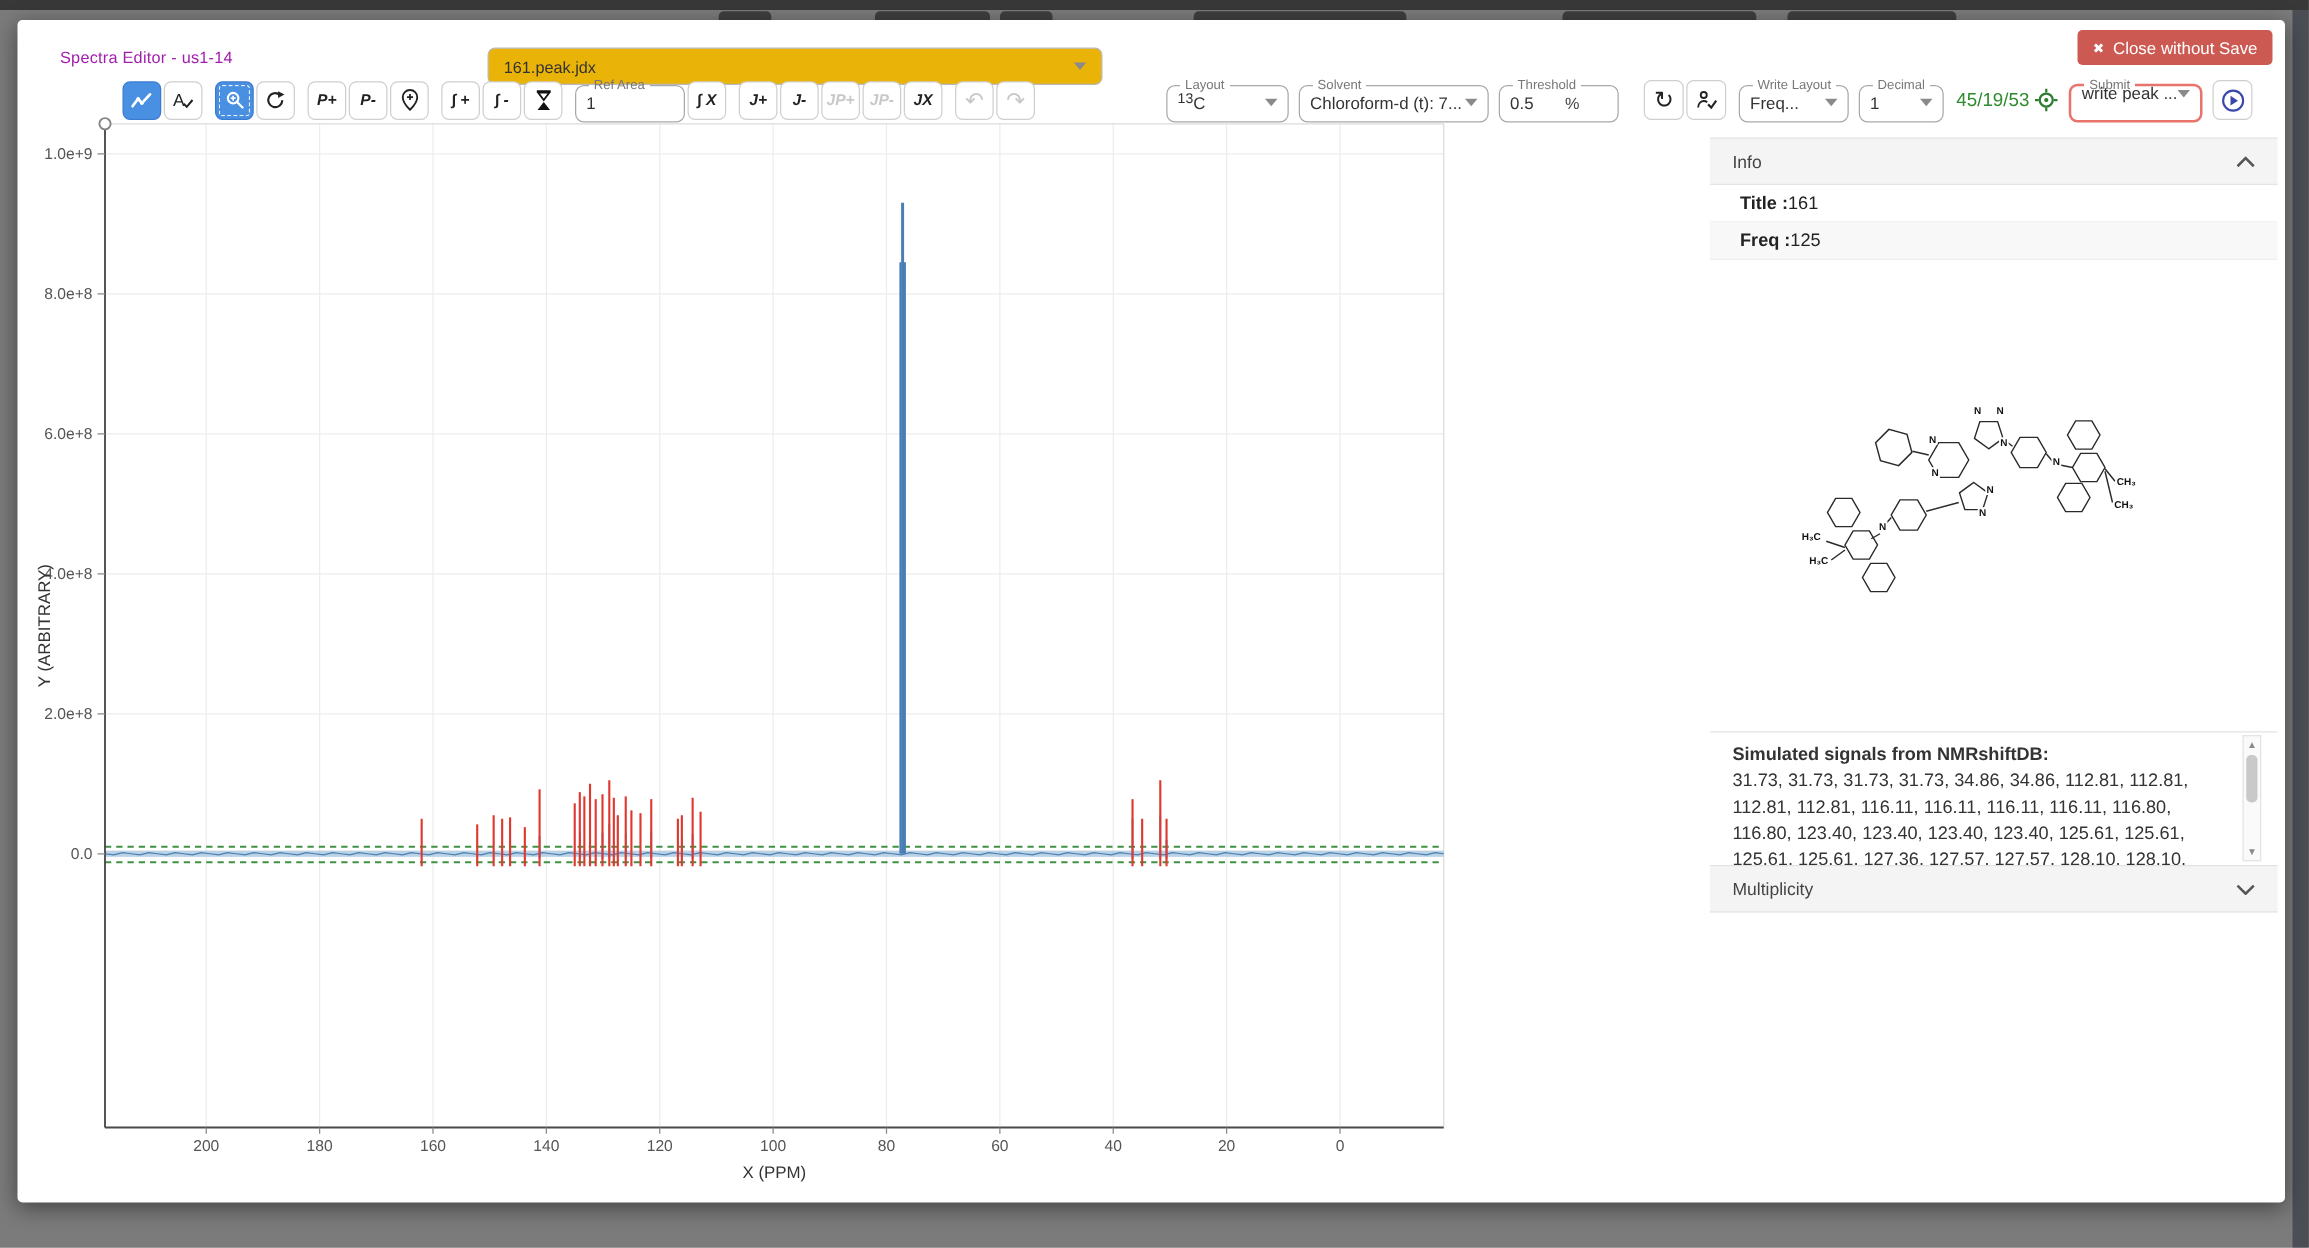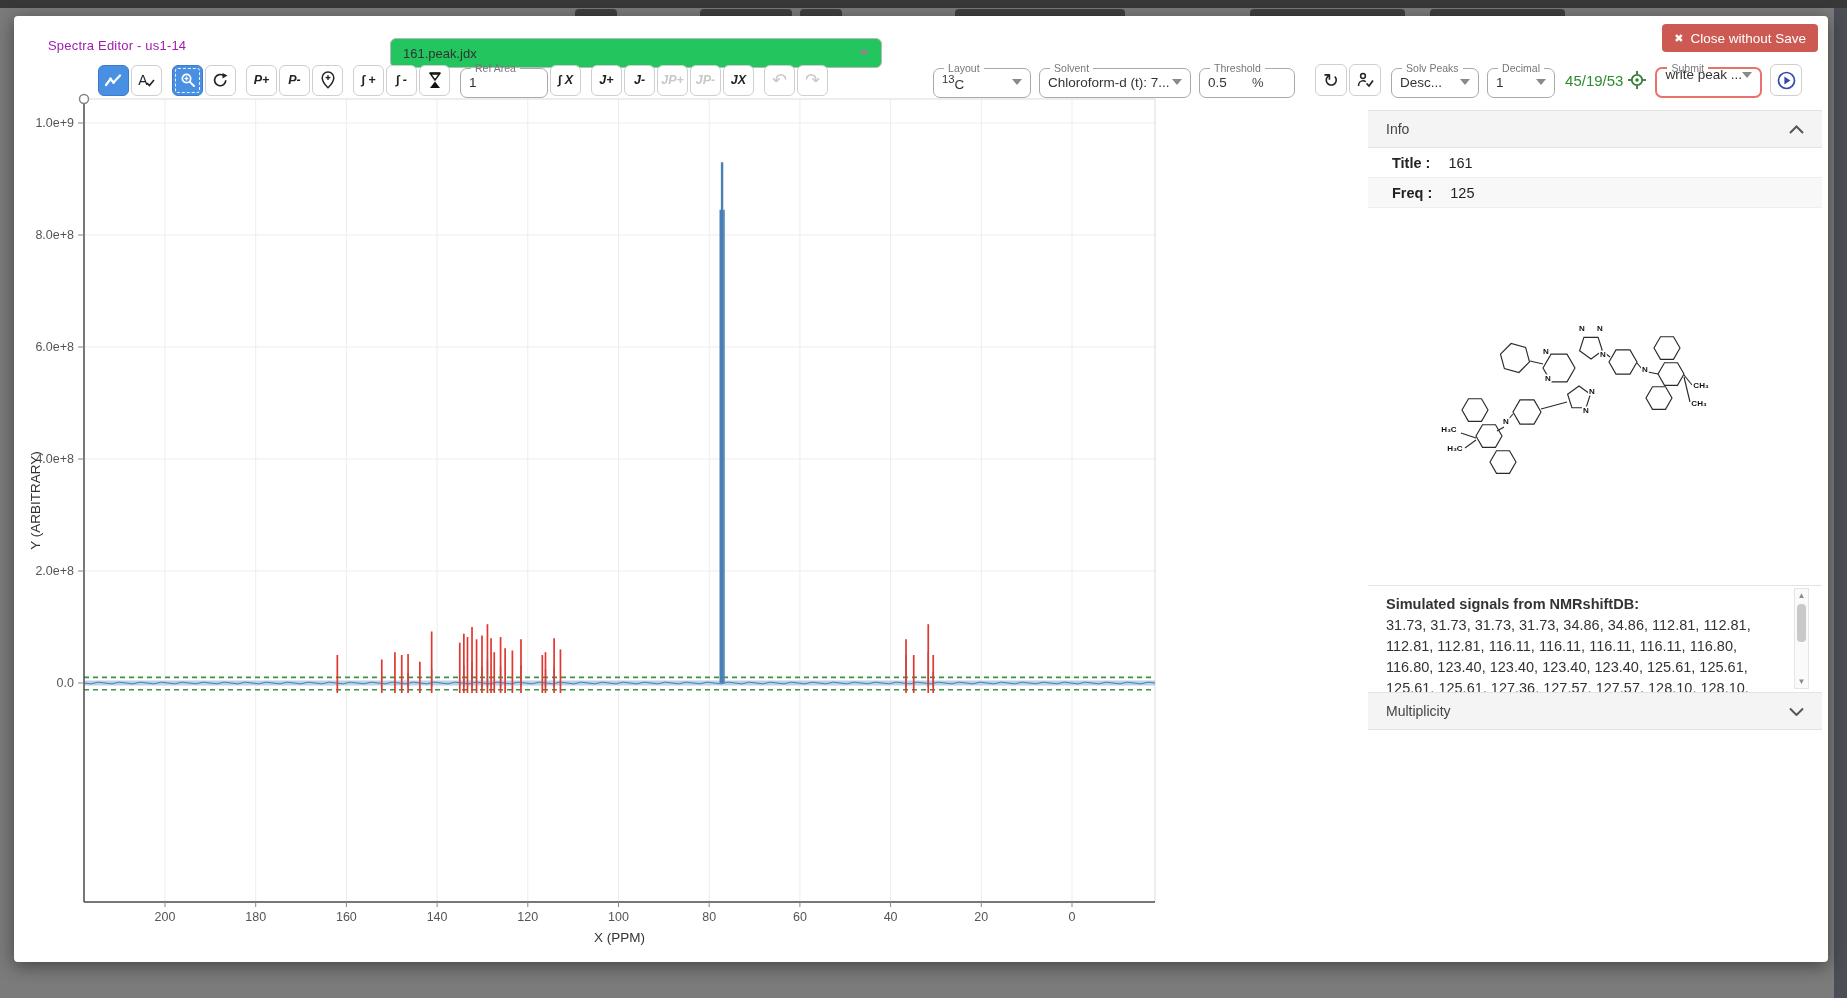--- a/index.html
+++ b/index.html
@@ -7,21 +7,21 @@
     font-family:"Liberation Sans","DejaVu Sans",sans-serif; background:#7b7b7b; }
   .topstrip { position:absolute; left:0; top:0; width:100%; height:8px; background:#383838; }
   .bg-btn { position:absolute; top:9px; height:9px; background:#3f3f3f; border-radius:4px 4px 0 0; }
   .win-scrollbar { position:absolute; right:0; top:8px; width:13px; bottom:0; background:#4b4e55; }
   .modal { position:absolute; left:14px; top:16px; width:1814px; height:946px; background:#ffffff;
     border-radius:4px; box-shadow:0 4px 18px rgba(0,0,0,.45); }
 
   
   .hdr-title { position:absolute; left:34px; top:22px; font-size:13px; color:#a21caf; letter-spacing:.2px; }
   .file-select { position:absolute; left:376px; top:22px; width:492px; height:30px; border:1px solid #b9b9b9;
-    border-radius:6px; background:#22c55e; display:flex; align-items:center; padding:0 12px; cursor:pointer; }
+    border-radius:6px; background:#eab308; display:flex; align-items:center; padding:0 12px; cursor:pointer; }
   .file-select .val { font-size:13px; color:#333; flex:1; }
   .caret { width:0; height:0; border-left:5px solid transparent; border-right:5px solid transparent;
     border-top:6px solid #8a8a8a; }
   .close-btn { position:absolute; right:10px; top:8px; height:28px; background:#cd5a52; color:#fff;
     border:none; border-radius:4px; font-size:13.5px; padding:0 12px; display:flex; align-items:center;
     gap:7px; cursor:pointer; font-family:inherit; }
 
   
   .toolbar { position:absolute; left:84px; right:26px; top:44px; height:40px; display:flex; align-items:center; }
   .tgroup { display:flex; gap:2px; margin-right:10px; }
@@ -50,21 +50,21 @@
   #chart-svg { position:absolute; left:0; top:0; }
 
   
   .panel { position:absolute; left:1354px; top:94px; width:454px; height:848px; background:#fff; font-size:14.5px; }
   .acc-hdr { position:absolute; left:0; width:100%; height:38px; background:#f4f4f4;
     border-top:1px solid #e3e3e3; border-bottom:1px solid #e3e3e3; display:flex; align-items:center;
     padding:0 18px; color:#444; font-size:14px; cursor:pointer; }
   .acc-hdr .chev { margin-left:auto; }
   .inforow { position:absolute; left:0; width:100%; height:30px; display:flex; align-items:center;
     padding:0 24px; border-bottom:1px solid #eeeeee; color:#222; }
-  .inforow b { margin-right:18px; }
+  .inforow b { margin-right:0; }
   .molzone { position:absolute; left:0; top:128px; width:100%; height:347px; display:flex;
     align-items:flex-start; justify-content:center; padding-top:76px; }
   .signals { position:absolute; left:0; top:475px; width:100%; height:107px; border-top:1px solid #e3e3e3;
     padding:8px 36px 0 18px; overflow:hidden; line-height:21px; color:#333; }
   .signals b { display:block; }
   .sb { position:absolute; right:13px; top:478px; width:15px; height:101px; background:#fafafa;
     border:1px solid #e4e4e4; }
   .sb .ar { position:absolute; left:0; width:100%; height:13px; color:#8a8a8a; font-size:8px;
     text-align:center; line-height:13px; cursor:pointer; }
   .sb .thumb { position:absolute; left:2px; top:15px; width:9px; height:38px; background:#c9c9c9; border-radius:4px; }
@@ -195,23 +195,23 @@
       <span style="font-size:19px;color:#222;line-height:1">↻</span>
     </button>
     <button class="iconbtn" style="margin-right:10px">
       <svg width="17" height="16" viewBox="0 0 17 16">
         <circle cx="6" cy="4" r="2.4" fill="none" stroke="#222" stroke-width="1.5"></circle>
         <path d="M1.5 14 C1.5 10.5 4 8.8 6 8.8 c1 0 2 .3 2.8 1" fill="none" stroke="#222" stroke-width="1.5"></path>
         <polyline points="9.5,11.5 12,14 16,8.5" fill="none" stroke="#222" stroke-width="1.7"></polyline>
       </svg>
     </button>
     <fieldset class="mat" style="width:88px;margin-right:8px">
-      <legend>Solv Peaks</legend>
+      <legend>Write Layout</legend>
       <div class="sel">
-        <span class="val">Desc...</span>
+        <span class="val">Freq...</span>
         <span class="caret"></span>
       </div>
     </fieldset>
     <fieldset class="mat" style="width:68px;margin-right:8px">
       <legend>Decimal</legend>
       <div class="sel">
         <span class="val">1</span>
         <span class="caret"></span>
       </div>
     </fieldset>

